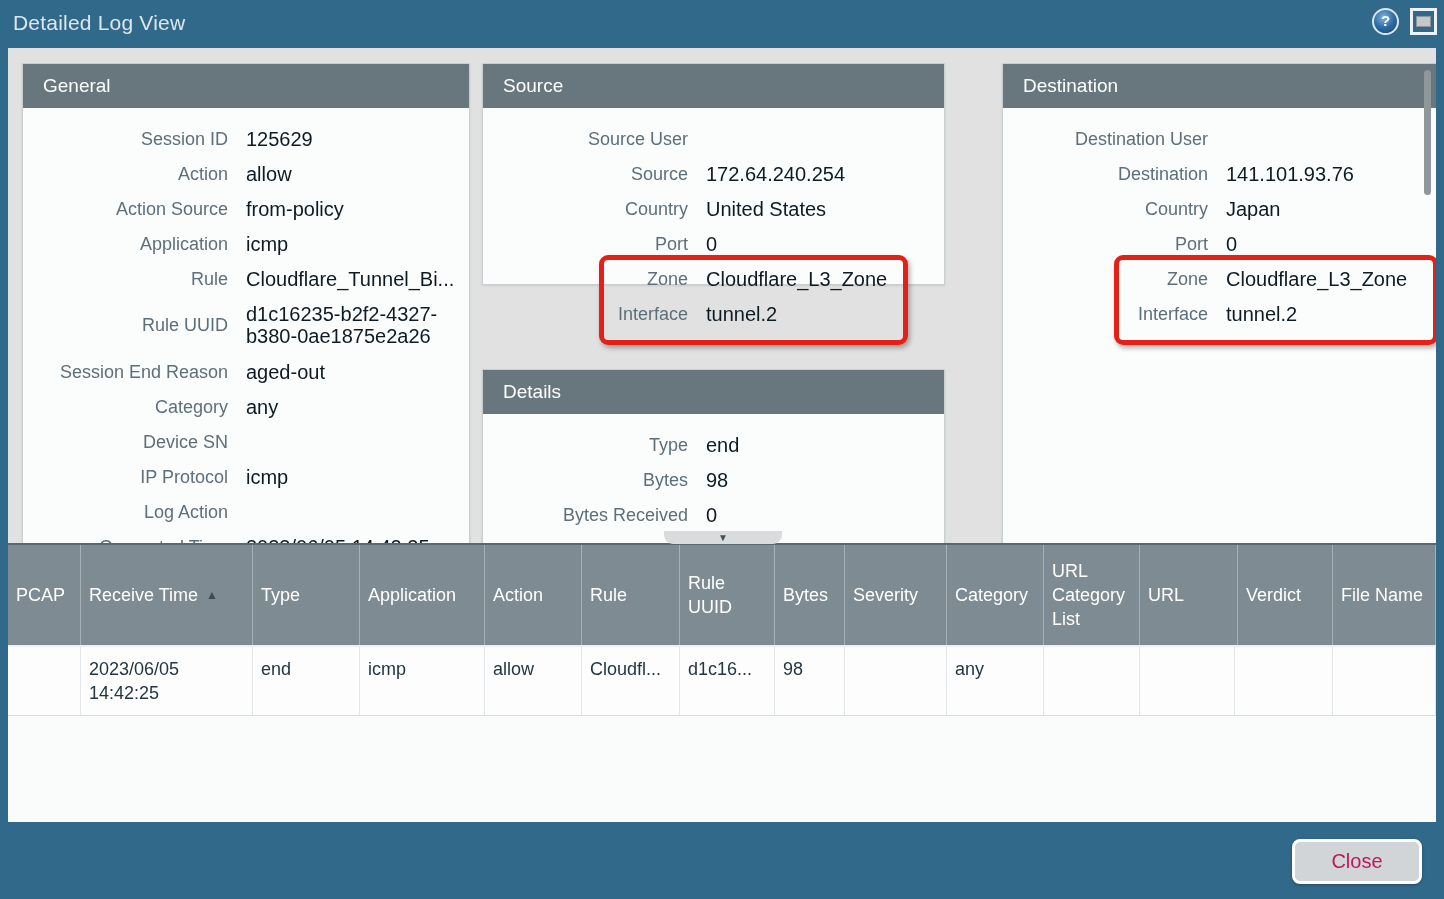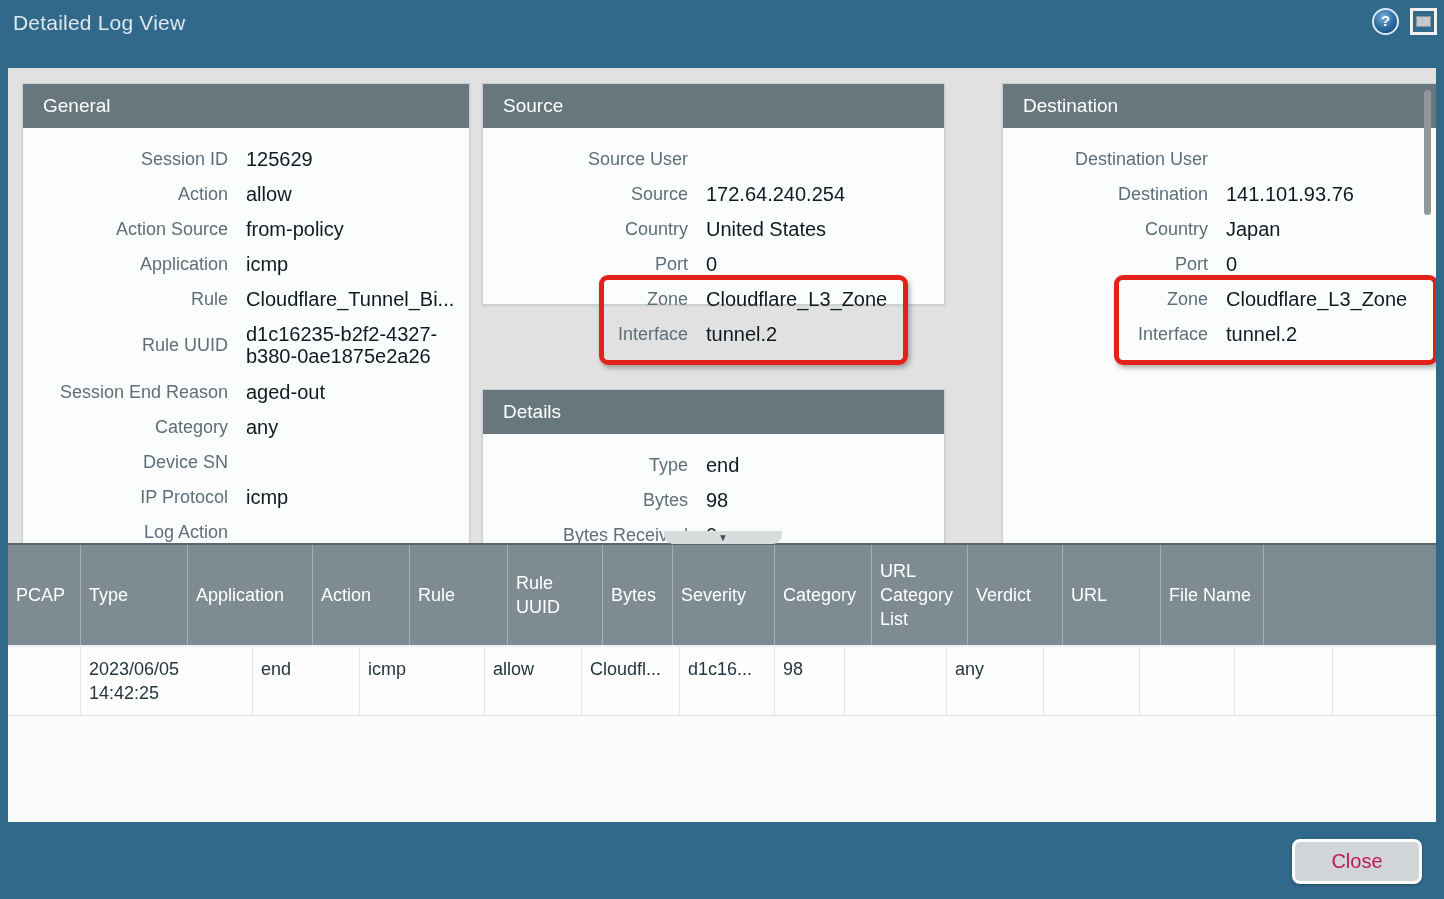--- a/index.html
+++ b/index.html
@@ -19,21 +19,21 @@
   .win-icon{
     position:absolute;left:1410px;top:8px;width:27px;height:27px;
     border:3px solid #EFF2F4;box-sizing:border-box;background:transparent;
     display:flex;align-items:center;justify-content:center;cursor:pointer;
   }
   .win-icon-inner{width:13px;height:9px;background:#C3C8CB;border:1px solid #8E969B;}
 
   
   .panels-region{
     position:absolute;left:8px;top:48px;width:1428px;height:495px;
-    background:#E1E1E1;overflow:hidden;margin-top:20px;
+    background:#E1E1E1;overflow:hidden;
   }
   .vscroll-thumb{
     position:absolute;left:1416px;top:22px;width:7px;height:125px;
     background:#8F979B;border-radius:4px;cursor:pointer;
   }
   .panel{
     position:absolute;background:#FBFCFC;border:1px solid #C9CED1;box-sizing:border-box;
     box-shadow:0 1px 2px rgba(0,0,0,0.10);
   }
   .panel-header{
@@ -245,31 +245,35 @@
   <div class="vscroll-thumb"></div>
 </div>
 
 <div class="splitter">
   <span class="splitter-arrow">▼</span>
 </div>
 
 <div class="table-region">
   <div class="thead">
     <div class="th c0">PCAP</div>
+    <div class="th c1">
+        <span>Receive Time</span>
+        <span class="sort-arrow">▲</span>
+      </div>
     <div class="th c2">Type</div>
     <div class="th c3">Application</div>
     <div class="th c4">Action</div>
     <div class="th c5">Rule</div>
     <div class="th c6">Rule UUID</div>
     <div class="th c7">Bytes</div>
     <div class="th c8">Severity</div>
     <div class="th c9">Category</div>
     <div class="th c10">URL Category List</div>
+    <div class="th c12">URL</div>
     <div class="th c11">Verdict</div>
-    <div class="th c12">URL</div>
     <div class="th c13">File Name</div>
   </div>
   <div class="trow">
     <div class="td c0"></div>
     <div class="td c1">2023/06/05 14:42:25</div>
     <div class="td c2">end</div>
     <div class="td c3">icmp</div>
     <div class="td c4">allow</div>
     <div class="td c5">Cloudfl...</div>
     <div class="td c6">d1c16...</div>

